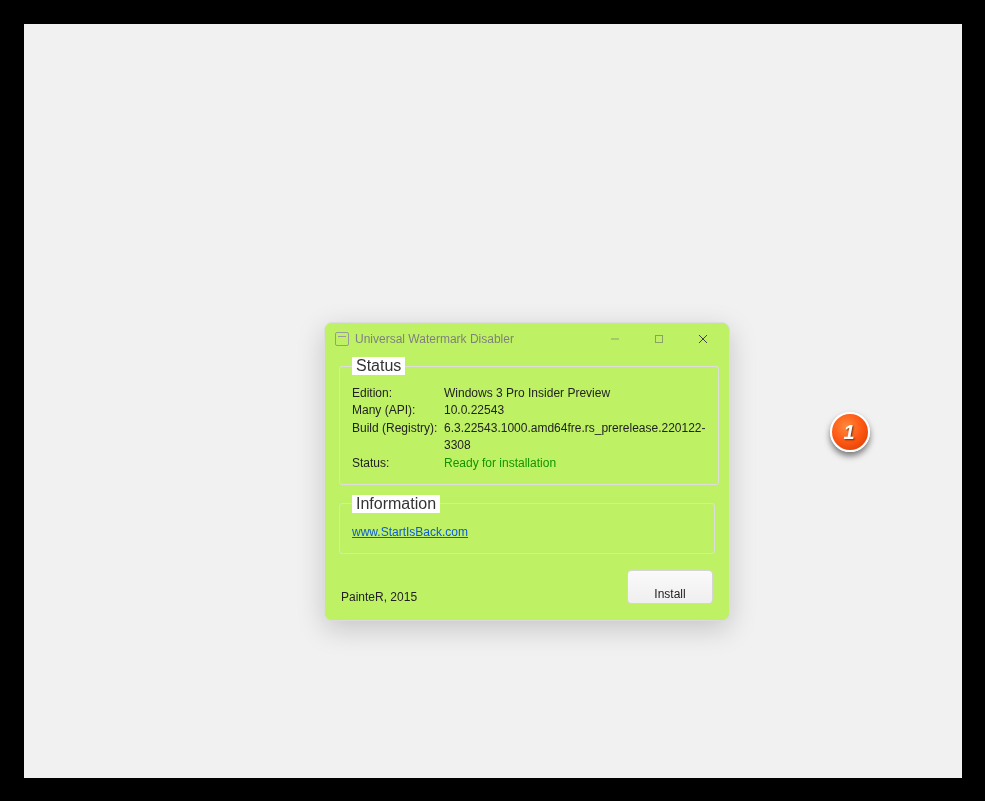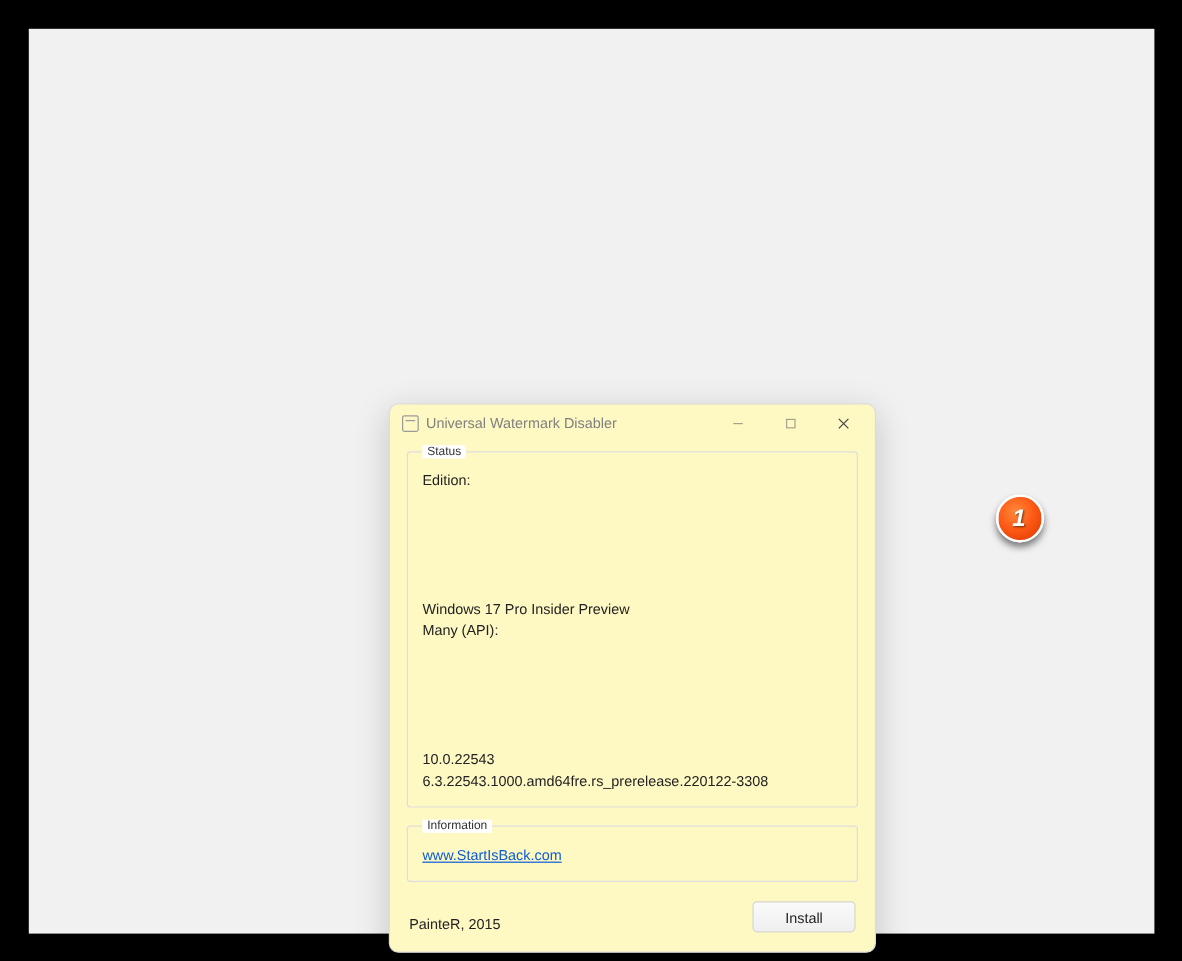--- a/index.html
+++ b/index.html
@@ -17,23 +17,23 @@
     position: absolute;
     left: 24px;
     top: 24px;
     width: 938px;
     height: 754px;
     background: #f1f1f1;
   }
   .window {
     position: absolute;
     left: 300px;
-    top: 312px;
+    top: 298px;
     width: 406px;
-    background: #fef9c3;
+    background: #bef264;
     border: 1px solid #dcdcdc;
     border-radius: 8px;
     box-shadow: 0 8px 28px rgba(0,0,0,0.18);
     overflow: hidden;
   }
   .titlebar {
     display: flex;
     align-items: center;
     padding: 6px 4px 6px 10px;
     height: 32px;
@@ -74,51 +74,50 @@
     padding: 2px 14px 14px 14px;
   }
   fieldset.group {
     border: 1px solid #ddd;
     border-radius: 3px;
     padding: 10px 12px 12px 12px;
     margin: 0 0 10px 0;
     position: relative;
   }
   fieldset.group legend {
-    font-size: 10px;
+    font-size: 16px;
     color: #333;
     padding: 0 4px;
     background: #fff;
   }
   .kv-row {
     display: flex;
-    gap: 16px;
+    gap: 0;
     line-height: 1.45;
-    flex-direction: column;
   }
   .kv-label {
     width: 92px;
     flex: 0 0 92px;
     color: #222;
   }
   .kv-value { flex: 1; color: #222; }
   .status-ready { color: #119400; }
   .info-text { line-height: 1.5; }
   a.link { color: #0b5bd6; }
   .footer {
     display: flex;
     align-items: flex-end;
     padding: 6px 2px 2px 2px;
   }
   .footer-spacer { flex: 1; }
   .footer-text { color: #222; }
   .btn {
     min-width: 86px;
     height: 26px;
-    padding: 6px 16px;
+    padding: 16px 16px;
     border: 1px solid #d5d5d5;
     background: linear-gradient(#fafafa,#efefef);
     border-radius: 4px;
     font-family: inherit;
     font-size: 12px;
     color: #222;
     cursor: pointer;
   }
   .callout {
     position: absolute;
@@ -173,28 +172,33 @@
         </div>
       </div>
     </div>
 
     <div class="content">
 
       <fieldset class="group">
         <legend>Status</legend>
         <div class="kv-row">
           <div class="kv-label">Edition:</div>
-          <div class="kv-value">Windows 17 Pro Insider Preview</div>
+          <div class="kv-value">Windows 3 Pro Insider Preview</div>
         </div>
         <div class="kv-row">
           <div class="kv-label">Many (API):</div>
           <div class="kv-value">10.0.22543</div>
         </div>
         <div class="kv-row">
+          <div class="kv-label">Build (Registry):</div>
           <div class="kv-value">6.3.22543.1000.amd64fre.rs_prerelease.220122-3308</div>
+        </div>
+        <div class="kv-row">
+          <div class="kv-label">Status:</div>
+          <div class="kv-value status-ready">Ready for installation</div>
         </div>
       </fieldset>
 
       <fieldset class="group">
         <legend>Information</legend>
         <div class="info-text">
           <a href="#" class="link">www.StartIsBack.com</a>
         </div>
       </fieldset>
 

